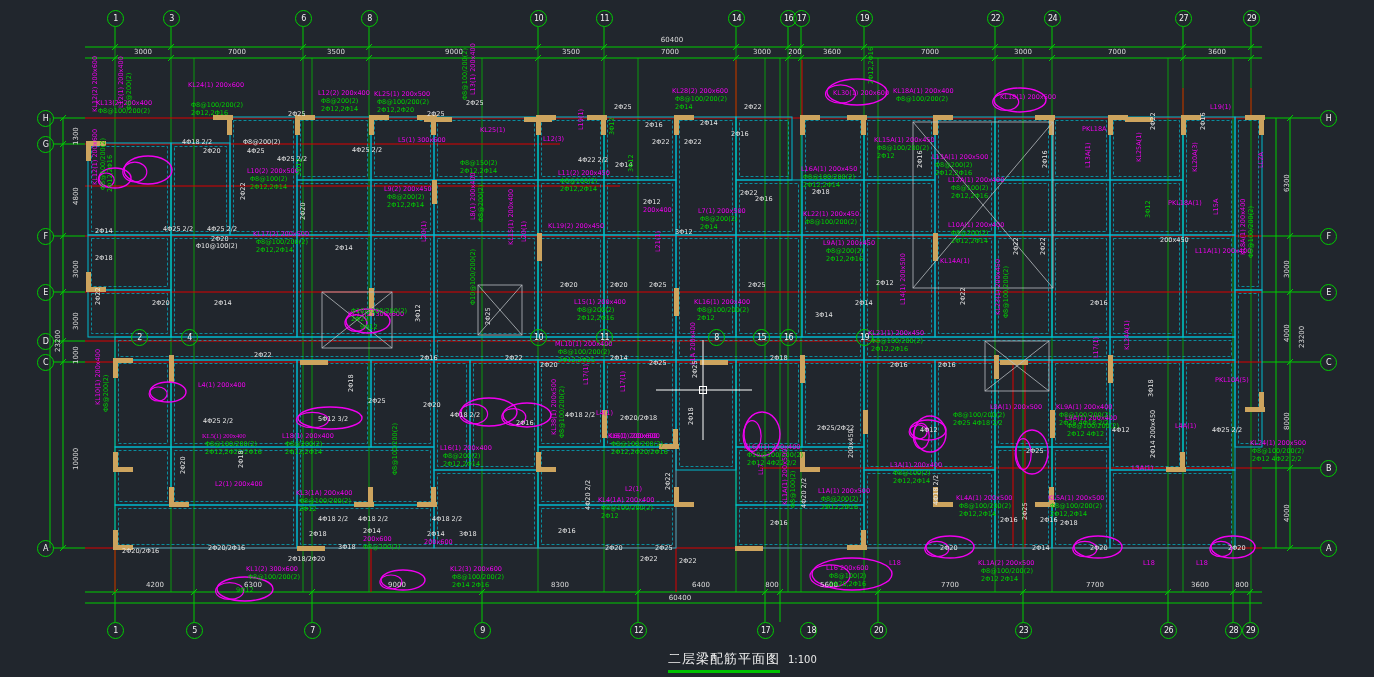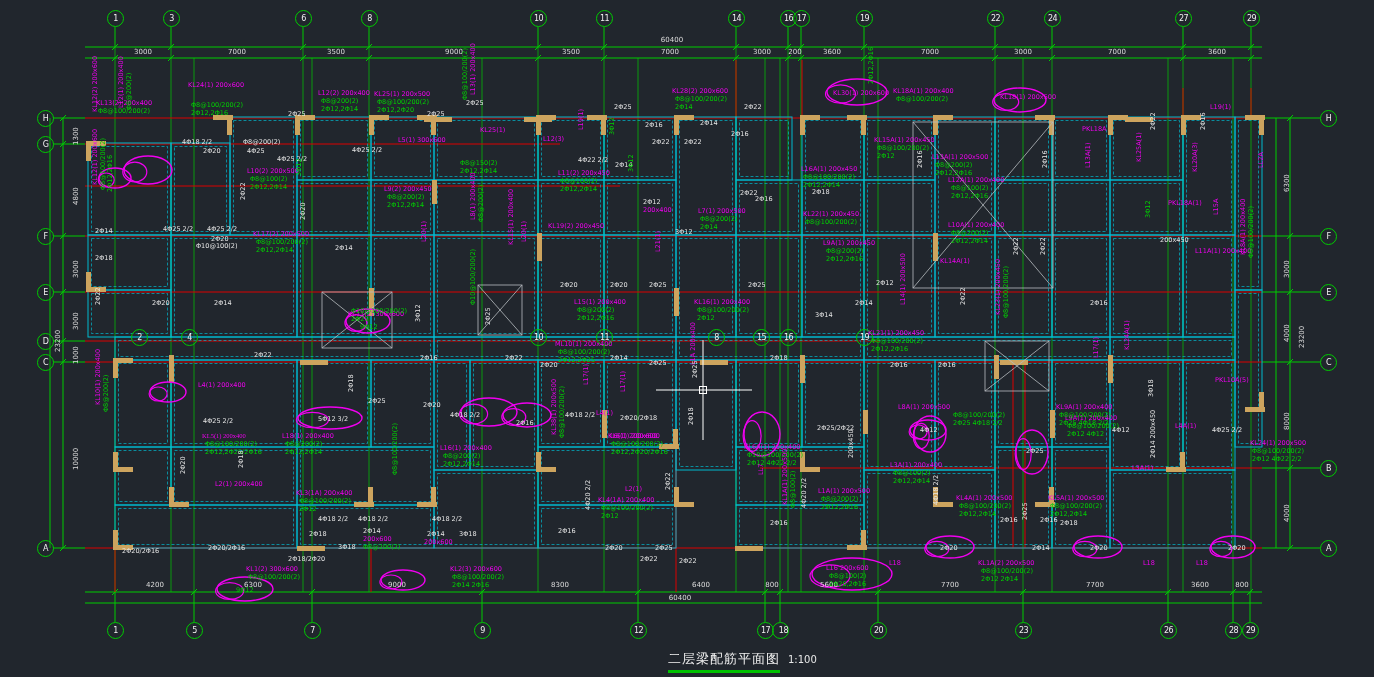--- a/index.html
+++ b/index.html
@@ -483,21 +483,21 @@
       <div class="bub" style="left: 995px; top: 18px;">22</div>
       <div class="bub" style="left: 1052px; top: 18px;">24</div>
       <div class="bub" style="left: 1183px; top: 18px;">27</div>
       <div class="bub" style="left: 1251px; top: 18px;">29</div>
       <div class="bub" style="left: 115px; top: 630px;">1</div>
       <div class="bub" style="left: 194px; top: 630px;">5</div>
       <div class="bub" style="left: 312px; top: 630px;">7</div>
       <div class="bub" style="left: 482px; top: 630px;">9</div>
       <div class="bub" style="left: 638px; top: 630px;">12</div>
       <div class="bub" style="left: 765px; top: 630px;">17</div>
-      <div class="bub" style="left: 780px; top: 630px; text-align: right;">18</div>
+      <div class="bub" style="left: 808px; top: 630px; text-align: right;">18</div>
       <div class="bub" style="left: 878px; top: 630px;">20</div>
       <div class="bub" style="left: 1023px; top: 630px;">23</div>
       <div class="bub" style="left: 1168px; top: 630px;">26</div>
       <div class="bub" style="left: 1233px; top: 630px;">28</div>
       <div class="bub" style="left: 1250px; top: 630px;">29</div>
       <div class="bub" style="left: 45px; top: 118px;">H</div>
       <div class="bub" style="left: 45px; top: 144px;">G</div>
       <div class="bub" style="left: 45px; top: 236px;">F</div>
       <div class="bub" style="left: 45px; top: 292px;">E</div>
       <div class="bub" style="left: 45px; top: 341px;">D</div>
@@ -810,21 +810,21 @@
       <span class="ann cw" style="left: 770px; top: 520px;">2Φ16</span>
       <span class="ann cw" style="left: 817px; top: 425px;">2Φ25/2Φ22</span>
       <span class="ann cw annv" style="left: 848px; top: 458px;">200x450</span>
       <span class="ann cm" style="left: 890px; top: 462px;">L3A(1) 200x400</span>
       <span class="ann cg" style="left: 893px; top: 470px;">Φ8@100(2)</span>
       <span class="ann cg" style="left: 893px; top: 478px;">2Φ12,2Φ14</span>
       <span class="ann cw" style="left: 920px; top: 427px;">4Φ12</span>
       <span class="ann cm" style="left: 818px; top: 488px;">L1A(1) 200x500</span>
       <span class="ann cg" style="left: 821px; top: 496px;">Φ8@200(2)</span>
       <span class="ann cg" style="left: 821px; top: 504px;">2Φ12,2Φ16</span>
-      <span class="ann cm" style="left: 898px; top: 404px;">L8A(1) 200x500</span>
+      <span class="ann cm" style="left: 990px; top: 404px;">L8A(1) 200x500</span>
       <span class="ann cg" style="left: 953px; top: 412px;">Φ8@100/200(2)</span>
       <span class="ann cg" style="left: 953px; top: 420px;">2Φ25 4Φ18 2/2</span>
       <span class="ann cm" style="left: 1056px; top: 404px;">KL9A(1) 200x400</span>
       <span class="ann cg" style="left: 1059px; top: 412px;">Φ8@100/200(2)</span>
       <span class="ann cg" style="left: 1059px; top: 420px;">2Φ25 4Φ18 2/2</span>
       <span class="ann cw" style="left: 1026px; top: 448px;">2Φ25</span>
       <span class="ann cm" style="left: 956px; top: 495px;">KL4A(1) 200x500</span>
       <span class="ann cg" style="left: 959px; top: 503px;">Φ8@100/200(2)</span>
       <span class="ann cg" style="left: 959px; top: 511px;">2Φ12,2Φ14</span>
       <span class="ann cm" style="left: 1048px; top: 495px;">KL5A(1) 200x500</span>

